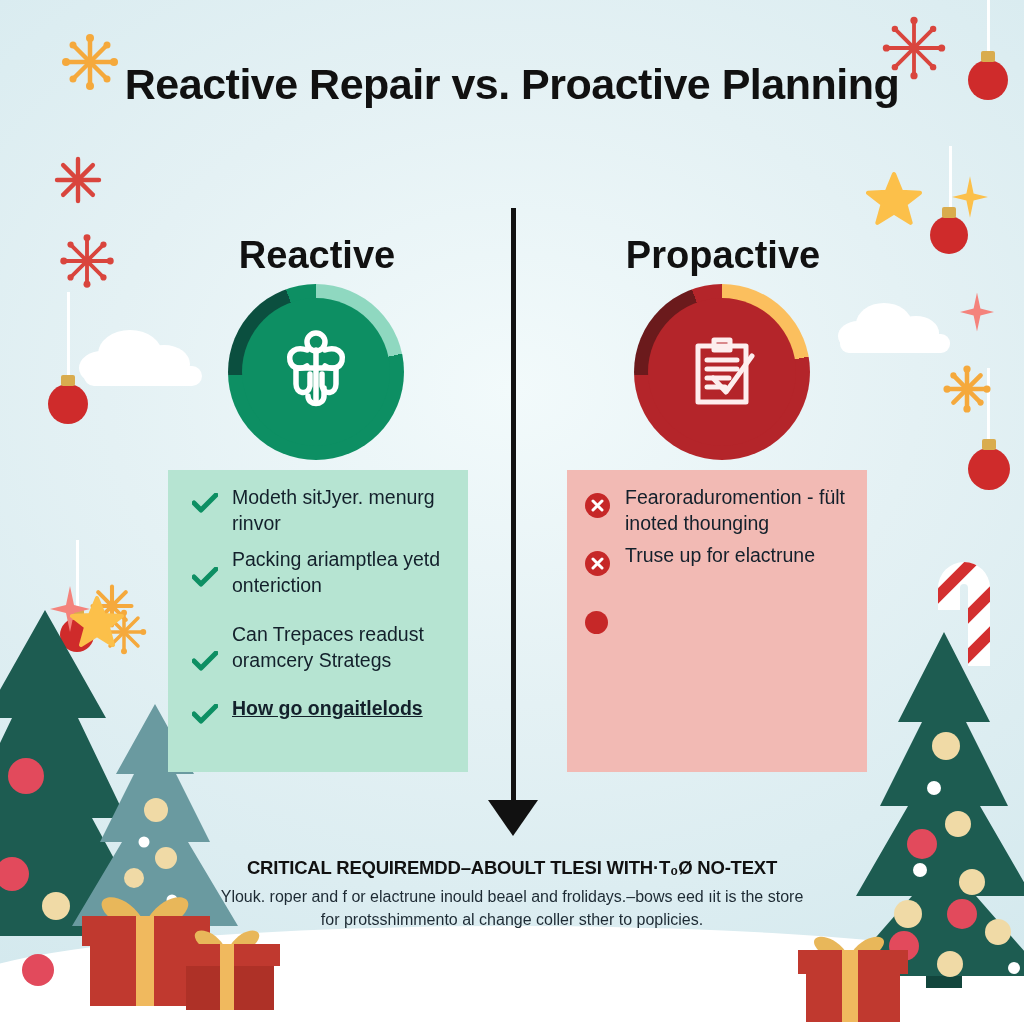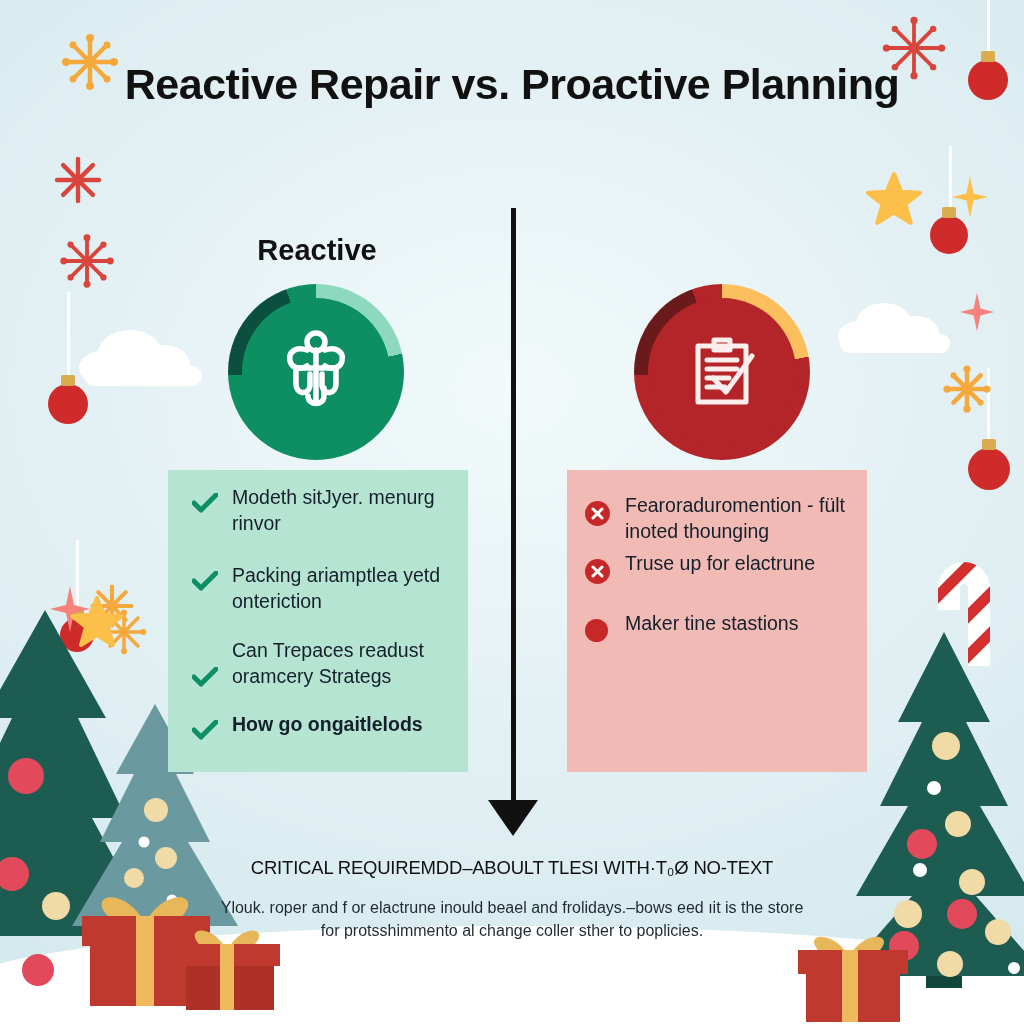--- a/index.html
+++ b/index.html
@@ -39,21 +39,21 @@
     font-weight:bold;font-size:43px;line-height:1.22;color:#111111;
     letter-spacing:-0.5px;
   }
 
   .divider{position:absolute;left:511px;top:208px;width:5px;height:600px;background:#111111;}
   .arrowhead{position:absolute;left:488px;top:800px;width:0;height:0;
     border-left:25px solid transparent;border-right:25px solid transparent;
     border-top:36px solid #111111;}
 
   .colhead{position:absolute;top:234px;width:320px;text-align:center;
-    font-weight:bold;font-size:29px;color:#111111;}
+    font-weight:bold;font-size:38px;color:#111111;}
   .colhead.left{left:157px;}
   .colhead.right{left:563px;}
 
   .donut{position:absolute;top:284px;width:176px;height:176px;border-radius:50%;}
   .donut.left{left:228px;}
   .donut.right{left:634px;}
   .donut .inner{position:absolute;left:14px;top:14px;right:14px;bottom:14px;border-radius:50%;
     display:flex;align-items:center;justify-content:center;}
 
   .panel{position:absolute;top:470px;width:300px;height:302px;}
@@ -66,22 +66,22 @@
     padding-top:9px;}
   .item .txt{font-size:19.5px;line-height:1.32;color:#13202b;padding-top:1px;}
 
   .check{width:26px;height:20px;}
   .xcirc{width:25px;height:25px;border-radius:50%;background:#c62828;
     display:flex;align-items:center;justify-content:center;}
   .dotmark{width:23px;height:23px;border-radius:50%;background:#c62828;}
 
   .footer{position:absolute;left:50%;transform:translateX(-50%);top:857px;width:660px;
     text-align:center;}
-  .footer .fhead{font-weight:normal;font-size:18.5px;color:#111111;letter-spacing:-0.2px;
-    margin-bottom:17px;}
+  .footer .fhead{font-weight:bold;font-size:18.5px;color:#111111;letter-spacing:-0.2px;
+    margin-bottom:6px;}
   .footer .fbody{font-size:16px;line-height:1.45;color:#1d2a33;}
 </style>
 </head>
 <body>
 
 <div id="poster">
 
   <div class="deco" style="inset:0;width:1024px;height:1024px;">
 
     <div style="position:absolute;left:78px;top:328px;">
@@ -369,30 +369,30 @@
           <path d="M26 42 L26 58 C26 68 38 70 40 60 L40 48"></path>
           <path d="M66 42 L66 58 C66 68 54 70 52 60 L52 48"></path>
           <path d="M38 70 C38 80 54 80 54 70 L54 62"></path>
         </svg>
       </div>
     </div>
 
     <div class="panel left">
       <div class="itemlist">
 
-        <div class="item" style="margin-bottom:26px;">
+        <div class="item" style="margin-bottom:10px;">
           <div class="mark">
             <svg class="check" viewBox="0 0 26 20">
                 <path d="M2 10 L9 17 L24 2" stroke="#0d8f63" stroke-width="5" fill="none" stroke-linecap="round" stroke-linejoin="round"></path>
               </svg>
           </div>
           <div class="txt">Modeth sitJyer. menurg rinvor</div>
         </div>
 
-        <div class="item" style="margin-bottom:22px;">
+        <div class="item" style="margin-bottom:22px;align-items:center;">
           <div class="mark">
             <svg class="check" viewBox="0 0 26 20">
                 <path d="M2 10 L9 17 L24 2" stroke="#0d8f63" stroke-width="5" fill="none" stroke-linecap="round" stroke-linejoin="round"></path>
               </svg>
           </div>
           <div class="txt">Packing ariamptlea yetd onteriction</div>
         </div>
 
         <div class="item" style="margin-bottom:22px;">
           <div class="mark" style="padding-top:30px;">
@@ -402,42 +402,43 @@
           </div>
           <div class="txt">Can Trepaces readust oramcery Strategs</div>
         </div>
 
         <div class="item">
           <div class="mark">
             <svg class="check" viewBox="0 0 26 20">
                 <path d="M2 10 L9 17 L24 2" stroke="#0d8f63" stroke-width="5" fill="none" stroke-linecap="round" stroke-linejoin="round"></path>
               </svg>
           </div>
-          <div class="txt" style="font-weight:bold;">How go ongaitlelods</div>
-        </div>
-
-      </div>
-    </div>
-
+          <div class="txt" style="font-weight:bold;text-decoration:underline;">How go ongaitlelods</div>
+        </div>
+
+      </div>
+    </div>
+
+    <div class="colhead right">Propactive</div>
 
     <div class="donut right" style="background:conic-gradient(from 0deg, #fbbf5e 0deg 80deg, #b4252a 80deg 268deg, #6b1a1c 268deg 340deg, #b4252a 340deg 360deg);">
       <div class="inner" style="background:#b4252a;">
         <svg width="92" height="92" viewBox="0 0 92 92">
           <g fill="none" stroke="#fdeeee" stroke-width="5" stroke-linejoin="round" stroke-linecap="round">
             <path d="M22 20 h48 v56 h-48 z"></path>
             <path d="M38 14 h16 v10 h-16 z"></path>
             <path d="M31 34 h30 M31 43 h30 M31 52 h22 M31 61 h18"></path>
             <path d="M37 52 L50 66 L76 30"></path>
           </g>
         </svg>
       </div>
     </div>
 
     <div class="panel right">
-      <div class="itemlist" style="left:18px;margin-top:8px;">
+      <div class="itemlist" style="left:18px;">
 
         <div class="item" style="margin-bottom:6px;">
           <div class="mark">
             <div class="xcirc">
               <svg width="13" height="13" viewBox="0 0 13 13">
                   <path d="M2 2 L11 11 M11 2 L2 11" stroke="#ffffff" stroke-width="3" stroke-linecap="round"></path>
                 </svg>
             </div>
           </div>
           <div class="txt">Fearoraduromention - fült inoted thounging</div>
@@ -452,21 +453,20 @@
             </div>
           </div>
           <div class="txt">Truse up for elactrune</div>
         </div>
 
 
         <div class="item">
           <div class="mark">
             <div class="dotmark"></div>
           </div>
-          <div class="txt">Maker tine stastions</div>
         </div>
 
       </div>
     </div>
 
     <div class="footer">
       <div class="fhead">CRITICAL REQUIREMDD–ABOULT TLESI WITH·T₀Ø NO-TEXT</div>
       <div class="fbody">Ylouk. roper and f or elactrune inould beael and frolidays.–bows eed ıit is the store</div>
       <div class="fbody">for protsshimmento al change coller sther to poplicies.</div>
     </div>

